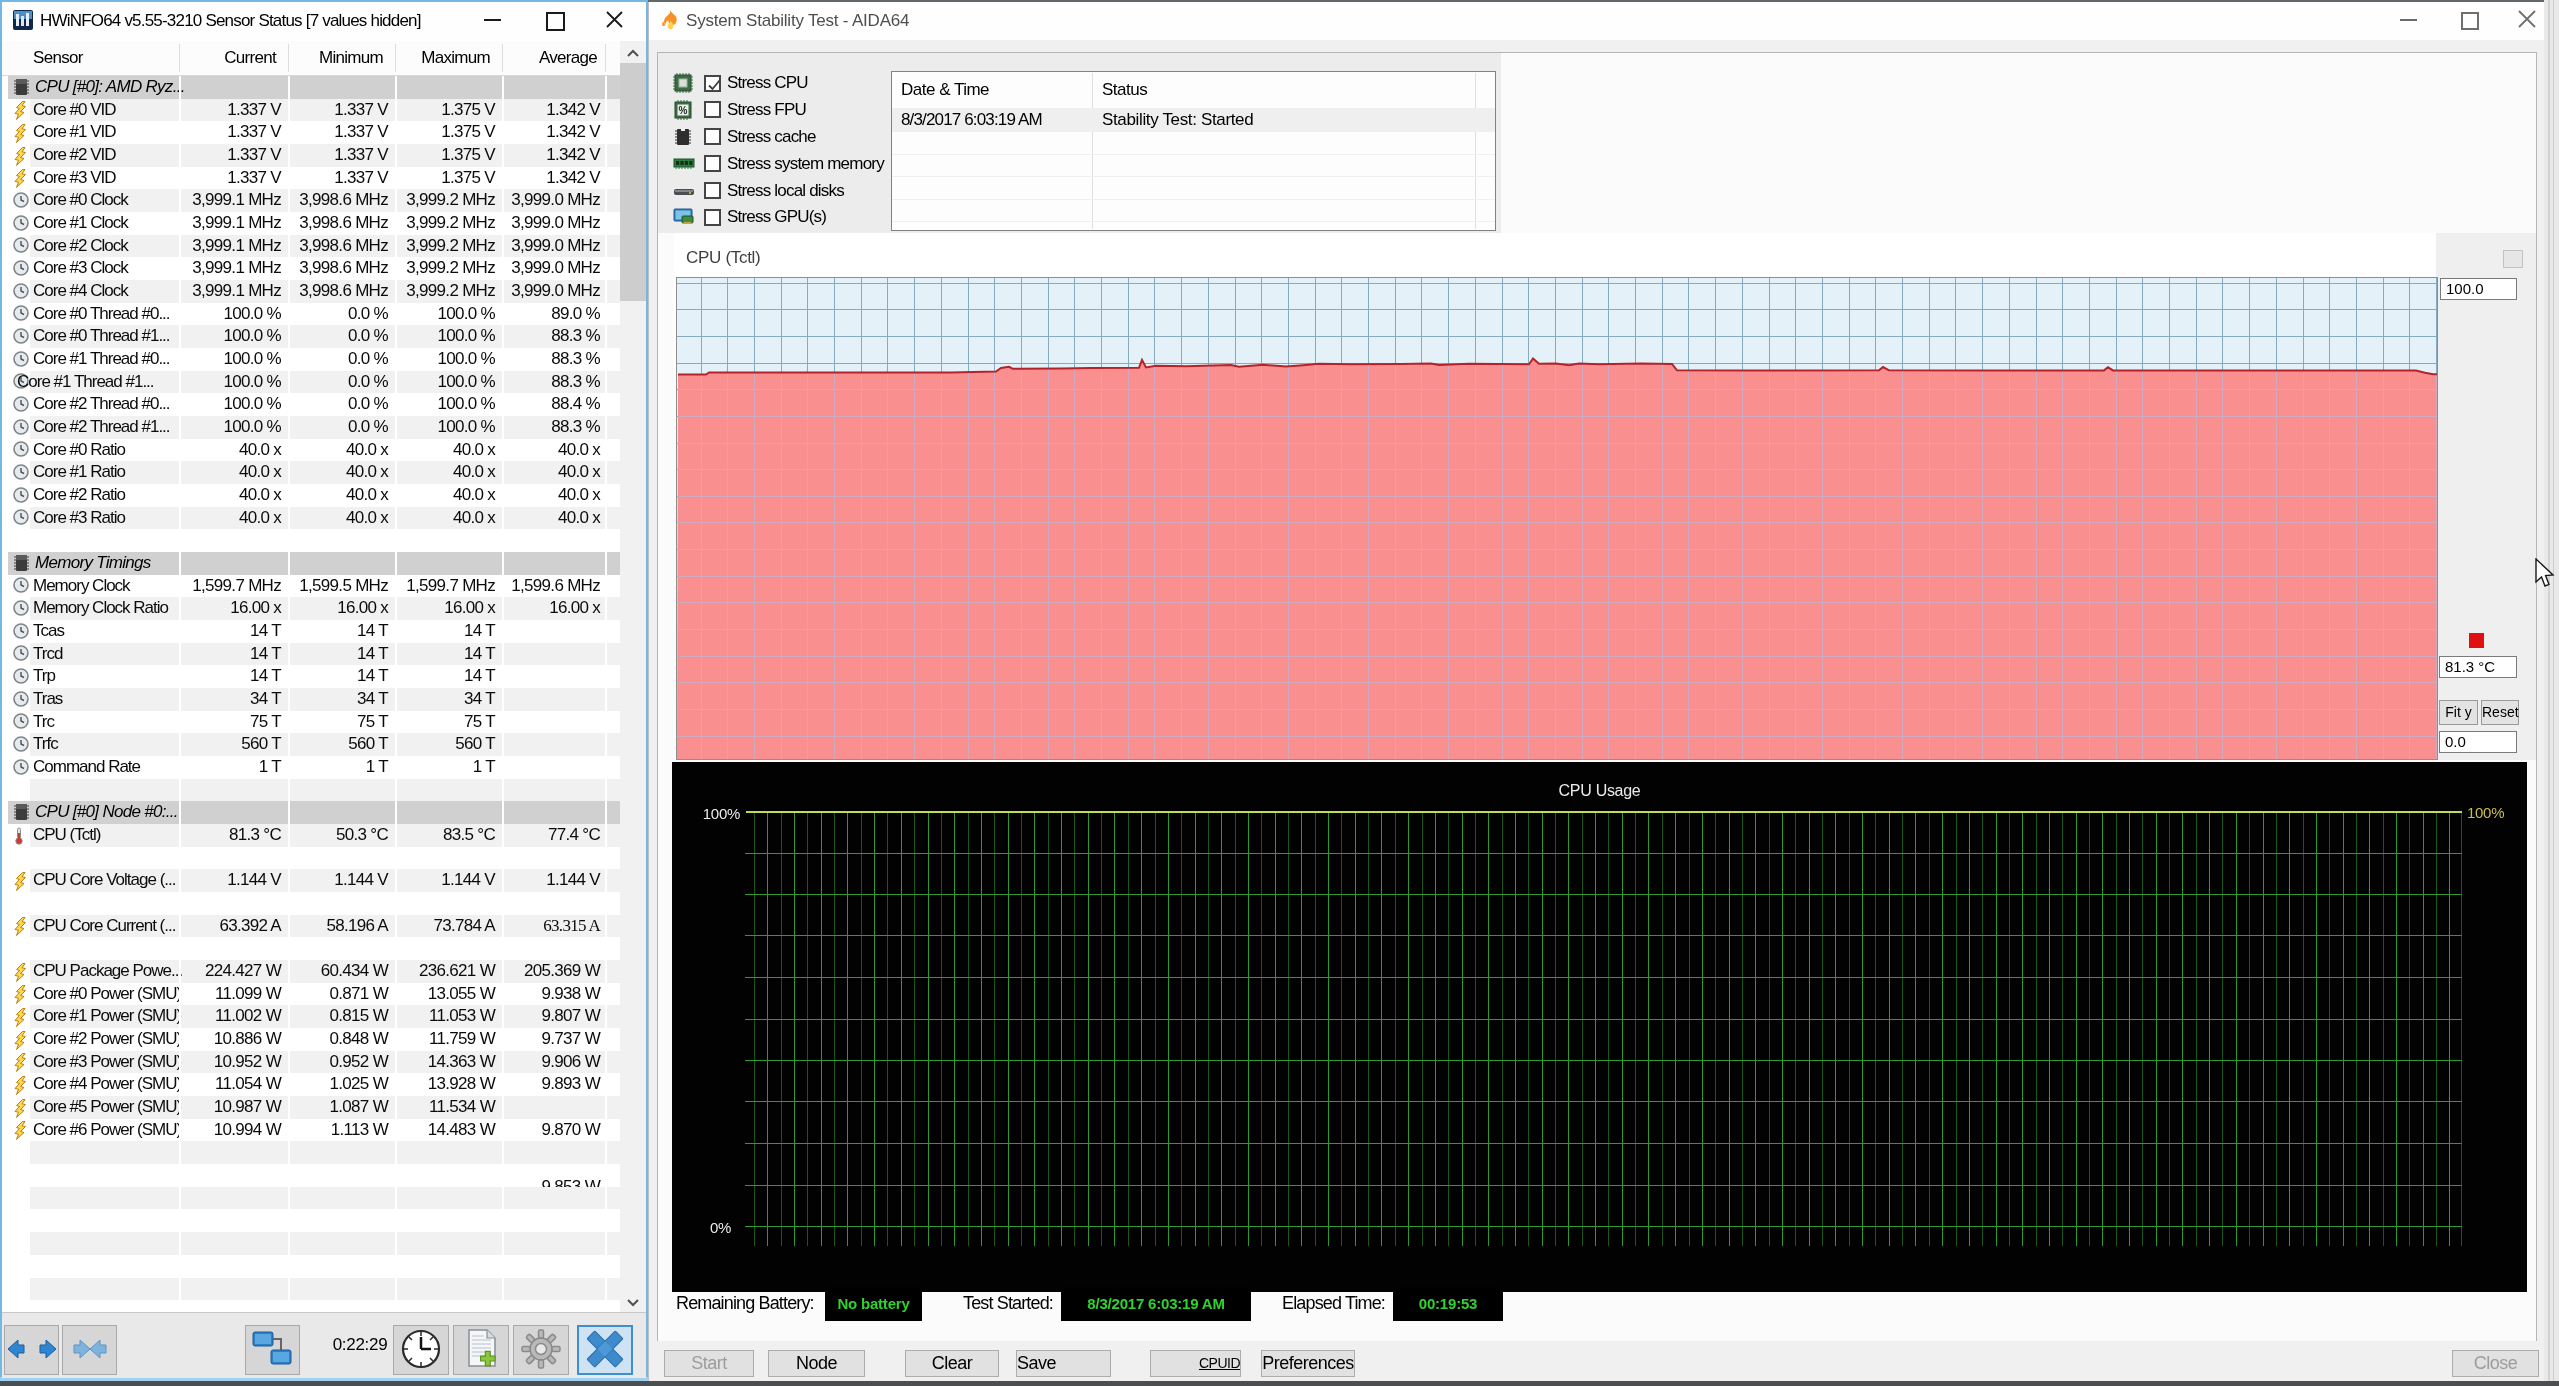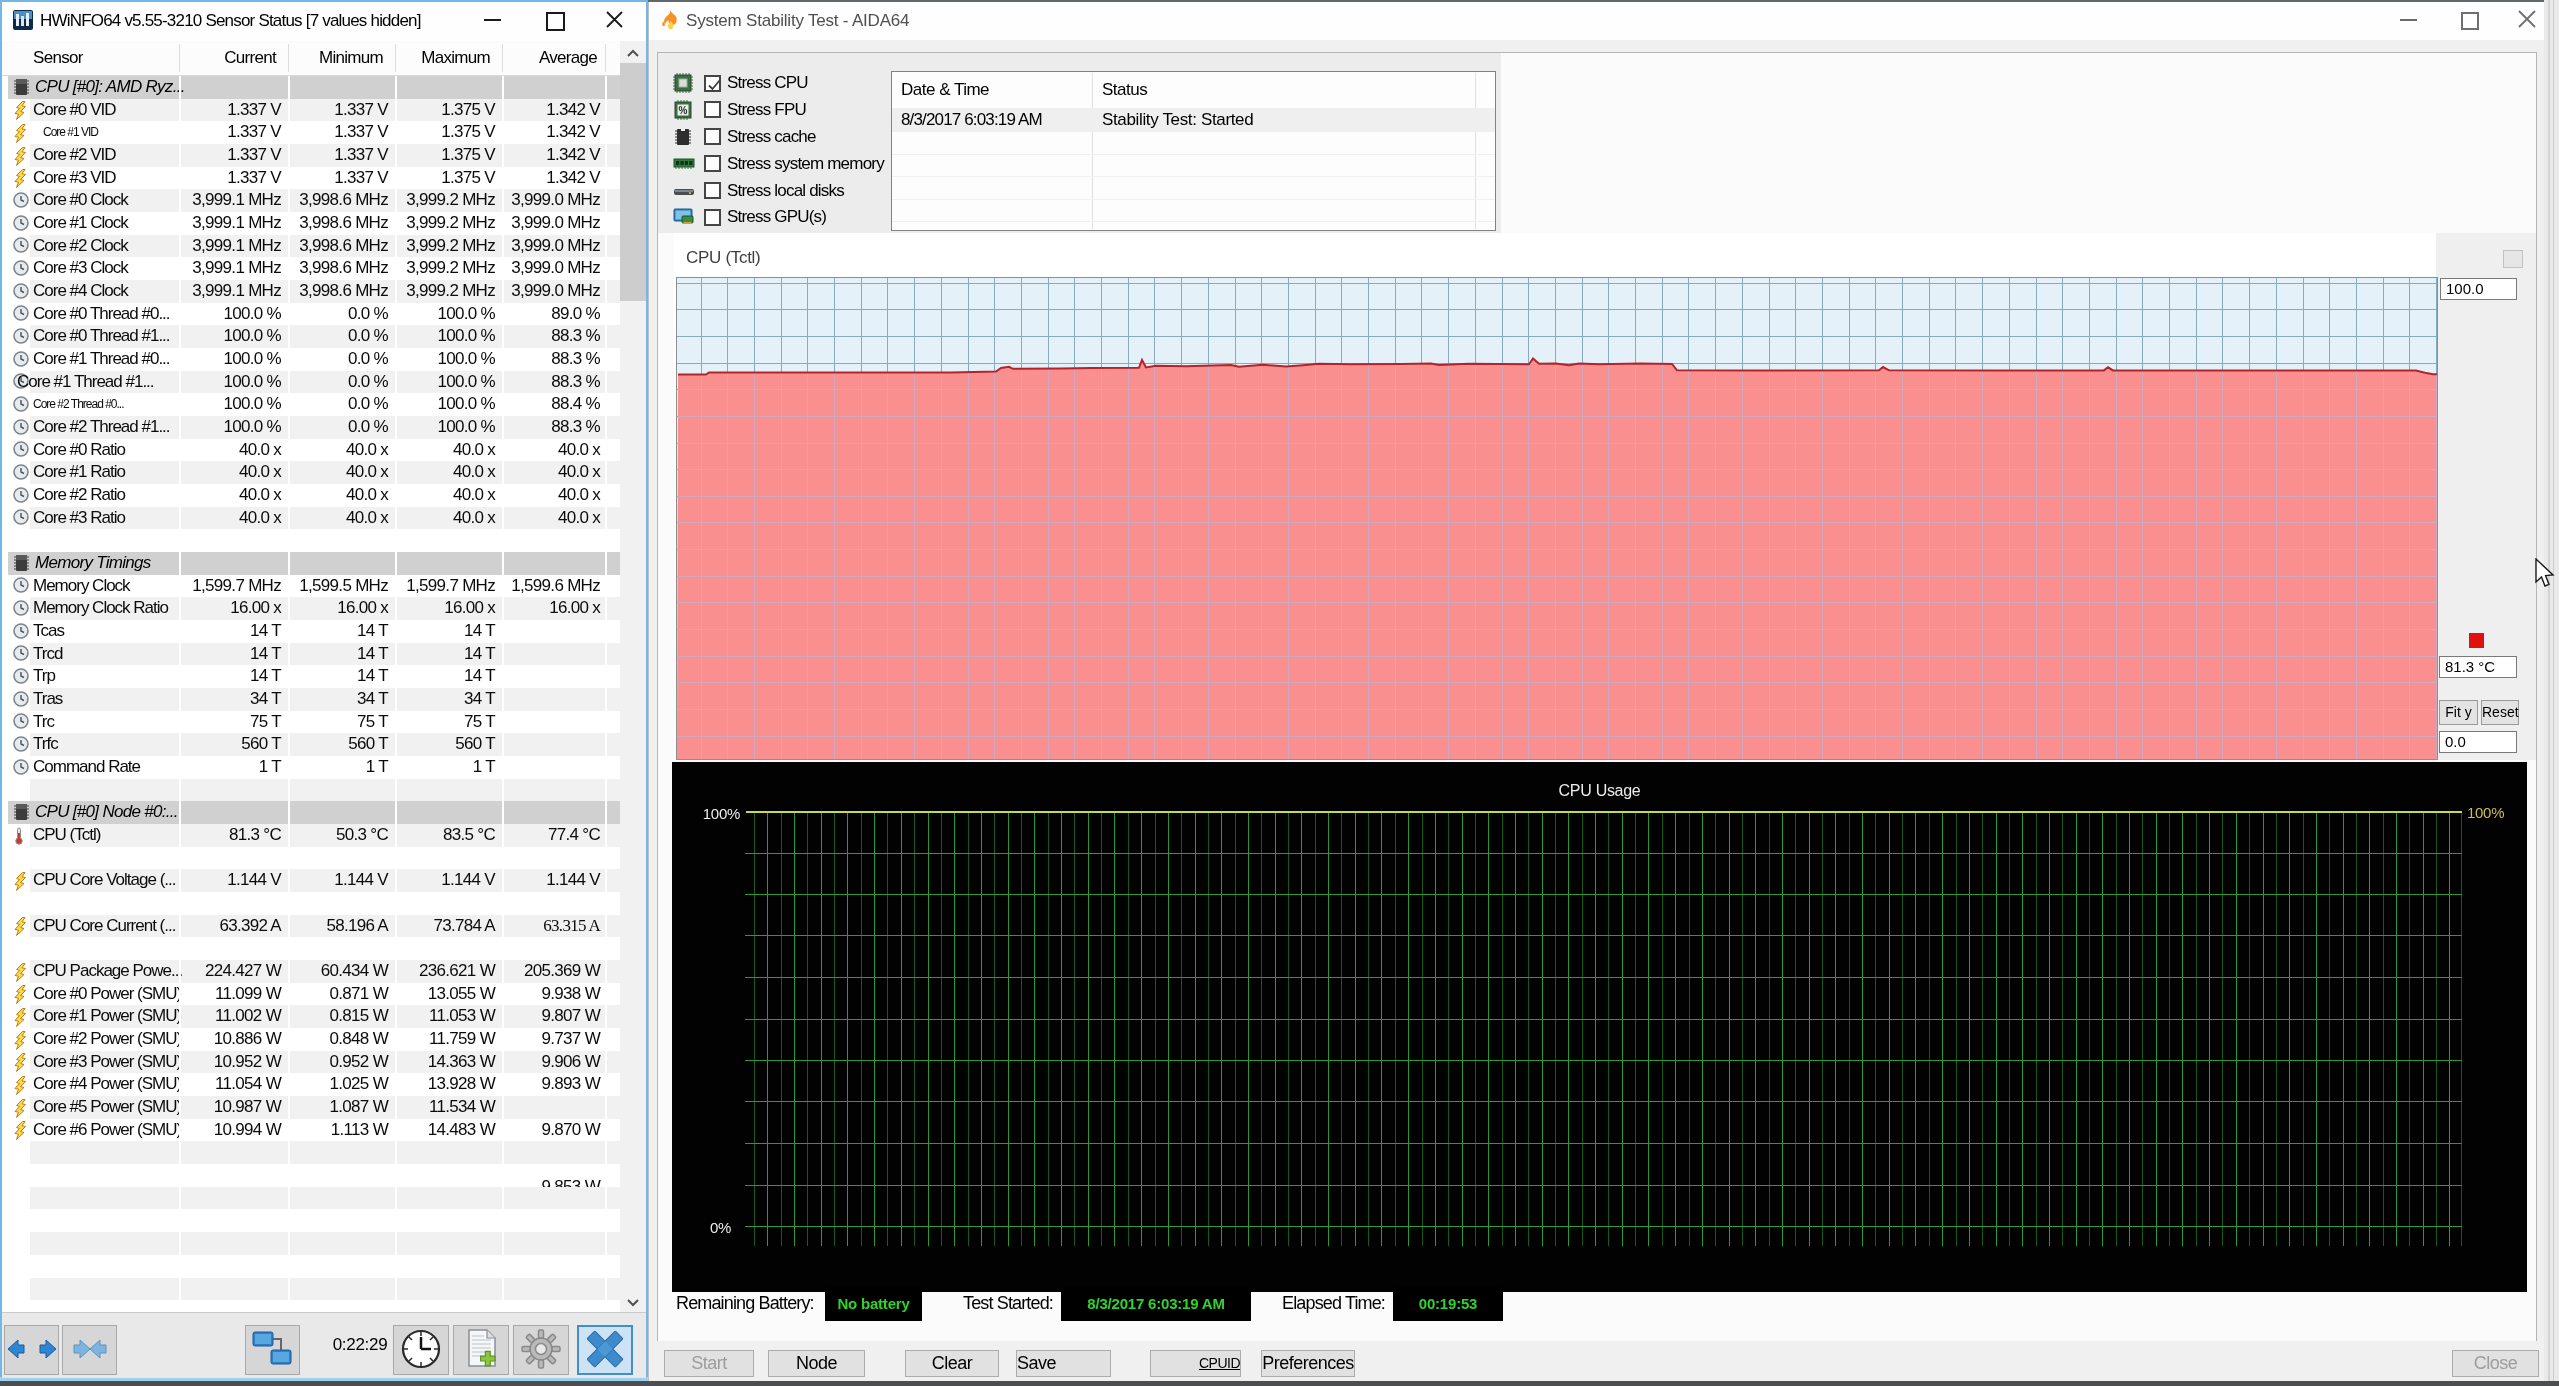--- a/index.html
+++ b/index.html
@@ -52,21 +52,21 @@
       <path d="M9.5 0.5 L3.5 6.5 L6.5 7.5 L2 12.5 L5.5 13.2 L3.5 18.5 L11 11.5 L7.5 10.5 L12.5 5.5 L9 4.8 L12 0.5 Z" fill="#ffd94a" stroke="#b97e16" stroke-width="1" stroke-linejoin="round"></path>
     </svg></div>
 <div class="abs " style="left:33px;top:98.67px;width:144px;height:22.67px;font-size:17px;letter-spacing:-1px;line-height:22.67px;color:#0b0b0b;white-space:nowrap;">Core #0 VID</div>
 <div class="abs " style="left:151px;top:98.67px;width:130px;height:22.67px;font-size:17px;letter-spacing:-0.7px;line-height:22.67px;color:#0b0b0b;text-align:right;white-space:nowrap;">1.337 V</div>
 <div class="abs " style="left:258px;top:98.67px;width:130px;height:22.67px;font-size:17px;letter-spacing:-0.7px;line-height:22.67px;color:#0b0b0b;text-align:right;white-space:nowrap;">1.337 V</div>
 <div class="abs " style="left:365px;top:98.67px;width:130px;height:22.67px;font-size:17px;letter-spacing:-0.7px;line-height:22.67px;color:#0b0b0b;text-align:right;white-space:nowrap;">1.375 V</div>
 <div class="abs " style="left:470px;top:98.67px;width:130px;height:22.67px;font-size:17px;letter-spacing:-0.7px;line-height:22.67px;color:#0b0b0b;text-align:right;white-space:nowrap;">1.342 V</div>
 <div class="abs " style="left:13px;top:123.84px;width:18px;height:18px;"><svg width="15" height="19" viewBox="0 0 15 19">
       <path d="M9.5 0.5 L3.5 6.5 L6.5 7.5 L2 12.5 L5.5 13.2 L3.5 18.5 L11 11.5 L7.5 10.5 L12.5 5.5 L9 4.8 L12 0.5 Z" fill="#ffd94a" stroke="#b97e16" stroke-width="1" stroke-linejoin="round"></path>
     </svg></div>
-<div class="abs " style="left:33px;top:121.34px;width:144px;height:22.67px;font-size:12px;letter-spacing:-1px;line-height:22.67px;color:#0b0b0b;white-space:nowrap;margin-left:10px;">Core #1 VID</div>
+<div class="abs " style="left:33px;top:121.34px;width:144px;height:22.67px;font-size:17px;letter-spacing:-1px;line-height:22.67px;color:#0b0b0b;white-space:nowrap;">Core #1 VID</div>
 <div class="abs " style="left:151px;top:121.34px;width:130px;height:22.67px;font-size:17px;letter-spacing:-0.7px;line-height:22.67px;color:#0b0b0b;text-align:right;white-space:nowrap;">1.337 V</div>
 <div class="abs " style="left:258px;top:121.34px;width:130px;height:22.67px;font-size:17px;letter-spacing:-0.7px;line-height:22.67px;color:#0b0b0b;text-align:right;white-space:nowrap;">1.337 V</div>
 <div class="abs " style="left:365px;top:121.34px;width:130px;height:22.67px;font-size:17px;letter-spacing:-0.7px;line-height:22.67px;color:#0b0b0b;text-align:right;white-space:nowrap;">1.375 V</div>
 <div class="abs " style="left:470px;top:121.34px;width:130px;height:22.67px;font-size:17px;letter-spacing:-0.7px;line-height:22.67px;color:#0b0b0b;text-align:right;white-space:nowrap;">1.342 V</div>
 <div class="abs " style="left:30px;top:144.01px;width:590px;height:22.67px;background:#f1f1f1;"></div>
 <div class="abs " style="left:13px;top:146.51px;width:18px;height:18px;"><svg width="15" height="19" viewBox="0 0 15 19">
       <path d="M9.5 0.5 L3.5 6.5 L6.5 7.5 L2 12.5 L5.5 13.2 L3.5 18.5 L11 11.5 L7.5 10.5 L12.5 5.5 L9 4.8 L12 0.5 Z" fill="#ffd94a" stroke="#b97e16" stroke-width="1" stroke-linejoin="round"></path>
     </svg></div>
 <div class="abs " style="left:33px;top:144.01px;width:144px;height:22.67px;font-size:17px;letter-spacing:-1px;line-height:22.67px;color:#0b0b0b;white-space:nowrap;">Core #2 VID</div>
 <div class="abs " style="left:151px;top:144.01px;width:130px;height:22.67px;font-size:17px;letter-spacing:-0.7px;line-height:22.67px;color:#0b0b0b;text-align:right;white-space:nowrap;">1.337 V</div>
@@ -164,21 +164,21 @@
     </svg></div>
 <div class="abs " style="left:17px;top:370.71000000000004px;width:144px;height:20px;font-size:17px;letter-spacing:-1px;line-height:22.67px;color:#0b0b0b;white-space:nowrap;">Core #1 Thread #1...</div>
 <div class="abs " style="left:151px;top:370.71000000000004px;width:130px;height:22.67px;font-size:17px;letter-spacing:-0.7px;line-height:22.67px;color:#0b0b0b;text-align:right;white-space:nowrap;">100.0 %</div>
 <div class="abs " style="left:258px;top:370.71000000000004px;width:130px;height:22.67px;font-size:17px;letter-spacing:-0.7px;line-height:22.67px;color:#0b0b0b;text-align:right;white-space:nowrap;">0.0 %</div>
 <div class="abs " style="left:365px;top:370.71000000000004px;width:130px;height:22.67px;font-size:17px;letter-spacing:-0.7px;line-height:22.67px;color:#0b0b0b;text-align:right;white-space:nowrap;">100.0 %</div>
 <div class="abs " style="left:470px;top:370.71000000000004px;width:130px;height:22.67px;font-size:17px;letter-spacing:-0.7px;line-height:22.67px;color:#0b0b0b;text-align:right;white-space:nowrap;">88.3 %</div>
 <div class="abs " style="left:13px;top:395.88px;width:18px;height:18px;"><svg width="16" height="16" viewBox="0 0 16 16">
       <circle cx="8" cy="8" r="7" fill="#e8ebee" stroke="#7d858c" stroke-width="1.6"></circle>
       <path d="M8 4 V8 L11 9.5" stroke="#4a525a" stroke-width="1.4" fill="none"></path>
     </svg></div>
-<div class="abs " style="left:33px;top:393.38px;width:144px;height:38px;font-size:12px;letter-spacing:-1px;line-height:22.67px;color:#0b0b0b;white-space:nowrap;">Core #2 Thread #0...</div>
+<div class="abs " style="left:33px;top:393.38px;width:144px;height:38px;font-size:17px;letter-spacing:-1px;line-height:22.67px;color:#0b0b0b;white-space:nowrap;">Core #2 Thread #0...</div>
 <div class="abs " style="left:151px;top:393.38px;width:130px;height:22.67px;font-size:17px;letter-spacing:-0.7px;line-height:22.67px;color:#0b0b0b;text-align:right;white-space:nowrap;">100.0 %</div>
 <div class="abs " style="left:258px;top:393.38px;width:130px;height:22.67px;font-size:17px;letter-spacing:-0.7px;line-height:22.67px;color:#0b0b0b;text-align:right;white-space:nowrap;">0.0 %</div>
 <div class="abs " style="left:365px;top:393.38px;width:130px;height:22.67px;font-size:17px;letter-spacing:-0.7px;line-height:22.67px;color:#0b0b0b;text-align:right;white-space:nowrap;">100.0 %</div>
 <div class="abs " style="left:470px;top:393.38px;width:130px;height:22.67px;font-size:17px;letter-spacing:-0.7px;line-height:22.67px;color:#0b0b0b;text-align:right;white-space:nowrap;">88.4 %</div>
 <div class="abs " style="left:30px;top:416.05px;width:590px;height:22.67px;background:#f1f1f1;"></div>
 <div class="abs " style="left:13px;top:418.55px;width:18px;height:18px;"><svg width="16" height="16" viewBox="0 0 16 16">
       <circle cx="8" cy="8" r="7" fill="#e8ebee" stroke="#7d858c" stroke-width="1.6"></circle>
       <path d="M8 4 V8 L11 9.5" stroke="#4a525a" stroke-width="1.4" fill="none"></path>
     </svg></div>
 <div class="abs " style="left:33px;top:416.05px;width:144px;height:22.67px;font-size:17px;letter-spacing:-1px;line-height:22.67px;color:#0b0b0b;white-space:nowrap;">Core #2 Thread #1...</div>

